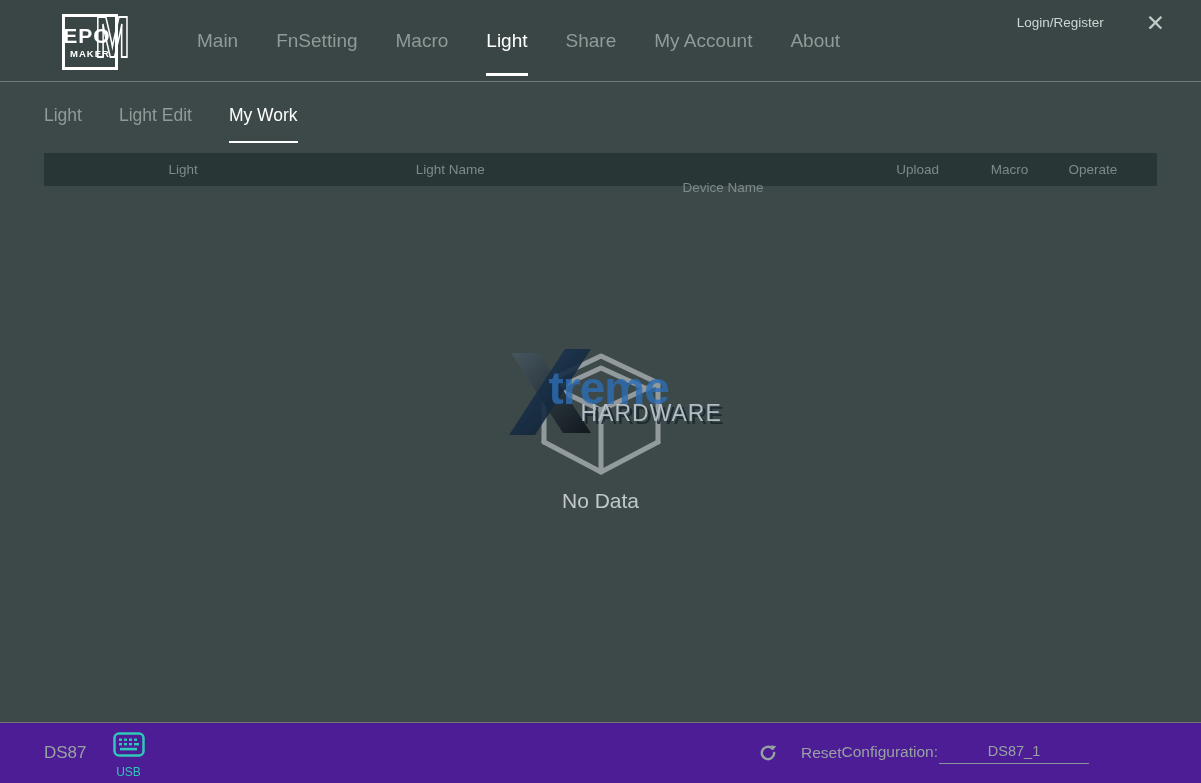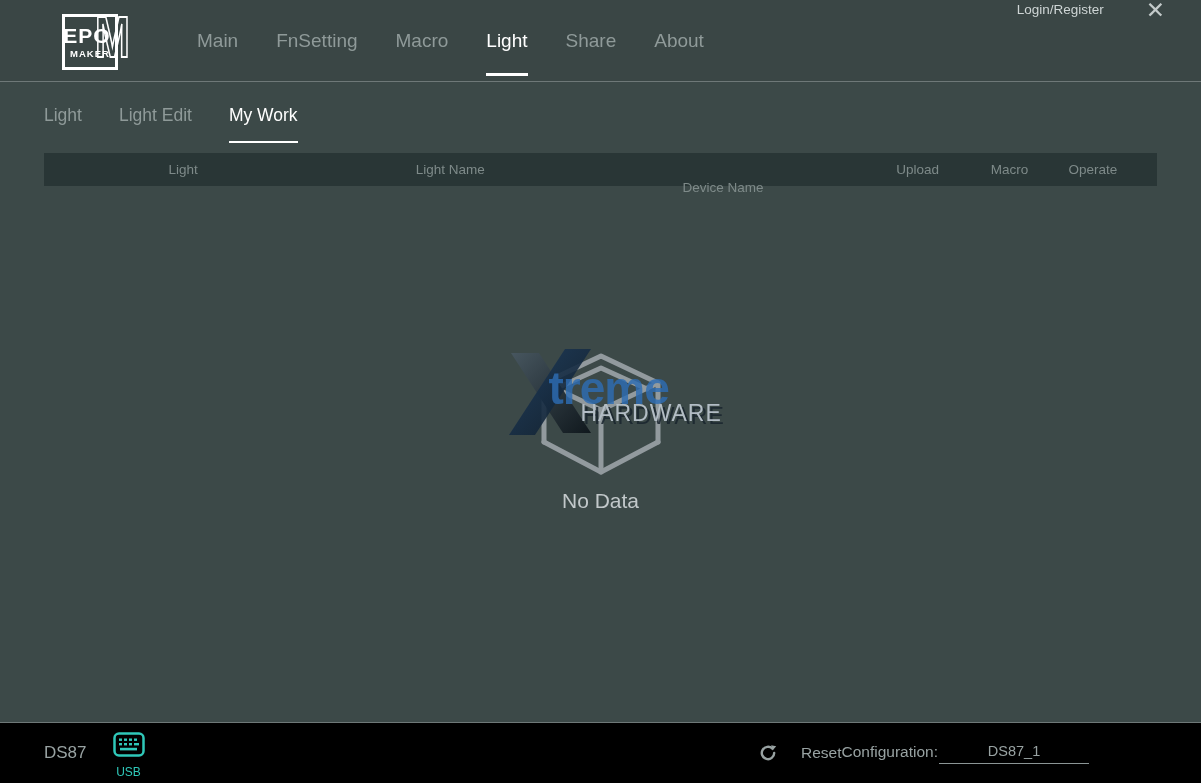--- a/index.html
+++ b/index.html
@@ -40,21 +40,21 @@
     padding:16px 19px; font-size:19px; font-weight:300;
     color:#8f9a99; cursor:pointer; height:100%;
   }
   .nav-item.active { color:#ffffff; font-weight:400; }
   .nav-item.active::after {
     content:""; position:absolute; left:50%; transform:translateX(-50%);
     bottom:5px; width:42px; height:3px; background:#ffffff;
   }
   .topbar-right {
     margin-left:auto; display:flex; align-items:center;
-    align-self:flex-start; 
+    align-self:flex-start; margin-top:13px;
   }
   .login { font-size:13.5px; color:#ced5d5; cursor:pointer; line-height:20px; }
   .close-btn {
     margin:0 36px 0 42px; color:#c3caca; cursor:pointer;
     font-size:23px; line-height:20px; font-weight:300;
   }
 
   
   .subtabs { display:flex; margin:23px 0 0 44px; }
   .subtab {
@@ -88,21 +88,21 @@
     position:absolute; left:40px; top:49px;
     font-size:23px; font-weight:400; letter-spacing:1px; line-height:1;
     color:#b3bdc5; white-space:nowrap;
     text-shadow:3px 3px 0 rgba(25,36,46,0.85);
   }
   .no-data { margin-top:12px; font-size:21px; font-weight:300; color:#c2c8ca; }
 
   
   .footer {
     position:absolute; left:0; bottom:0; width:100%; height:61px;
-    background:#000000; border-top:1px solid #6e7878;
+    background:#4c1d95; border-top:1px solid #6e7878;
     display:flex; align-items:center;
   }
   .device-name { margin-left:44px; font-size:17px; color:#98a2a2; font-weight:300; }
   .usb-block { margin-left:26px; display:flex; flex-direction:column; align-items:center; margin-top:4px; }
   .usb-label { font-size:12px; color:#2fc8b9; margin-top:8px; }
   .footer-right { margin-left:auto; margin-right:112px; display:flex; align-items:center; }
   .reset-btn { display:flex; align-items:center; cursor:pointer; }
   .reset-label { margin-left:24px; font-size:15.5px; color:#98a2a2; font-weight:300; }
   .config { display:flex; align-items:flex-start; }
   .config-label { font-size:15.5px; color:#98a2a2; font-weight:300; }
@@ -125,20 +125,21 @@
       </div>
       <span class="logo-m">M</span>
     </div>
 
     <div class="nav">
       <div class="nav-item">Main</div>
       <div class="nav-item">FnSetting</div>
       <div class="nav-item">Macro</div>
       <div class="nav-item active">Light</div>
       <div class="nav-item">Share</div>
+      <div class="nav-item">My Account</div>
       <div class="nav-item">About</div>
     </div>
 
     <div class="topbar-right">
       <span class="login">Login/Register</span>
       <span class="close-btn">✕</span>
     </div>
   </div>
 
   <div class="subtabs">

